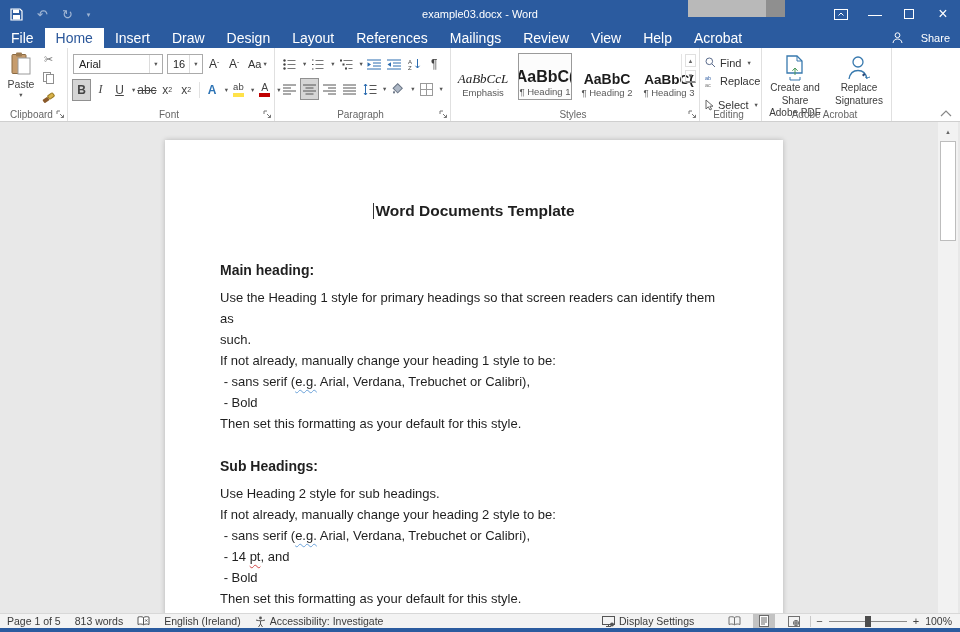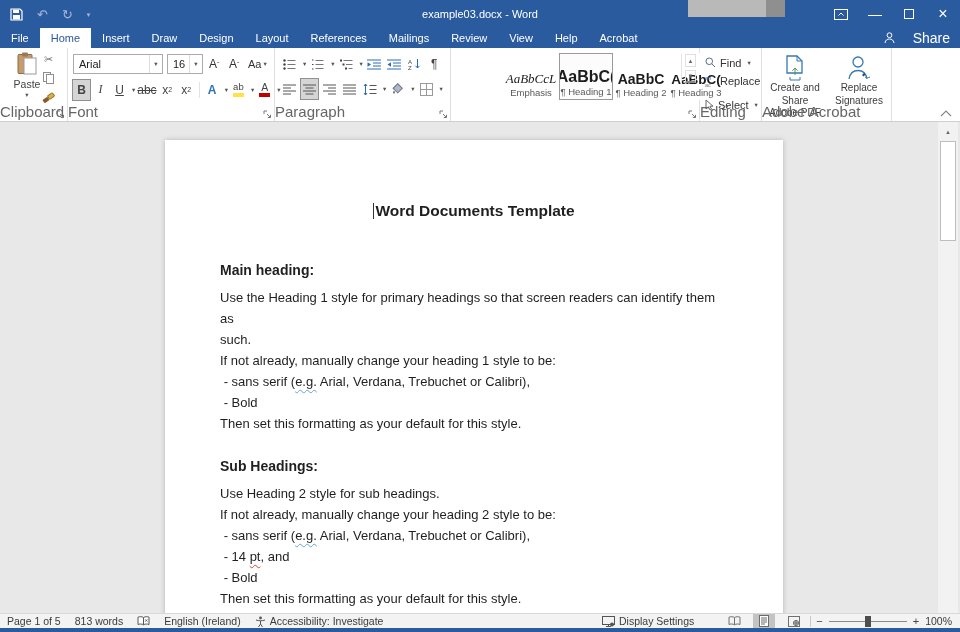--- a/index.html
+++ b/index.html
@@ -10,38 +10,38 @@
   .qat { position:absolute; left:10px; top:0; height:28px; display:flex; align-items:center; gap:14px; }
   .qat .dim { opacity:.55; }
   .qat span { font-size:13px; line-height:1; cursor:default; }
   .qat .caret { font-size:7px; }
   #win-title { position:absolute; left:0; right:0; top:0; height:28px; display:flex; align-items:center; justify-content:center; font-size:11px; color:#fff; pointer-events:none; }
   #redacted { position:absolute; left:688px; top:0; width:97px; height:17px; background:linear-gradient(90deg,#b9b9b9 0 80%,#8f8f8f 80%); }
   .winctl { position:absolute; right:0; top:0; height:28px; display:flex; }
   .winctl .wbtn { width:34px; height:28px; display:flex; align-items:center; justify-content:center; color:#fff; font-size:14px; }
 
   
-  #tabsrow { position:absolute; left:0; top:28px; width:960px; height:20px; background:#2b5b9f; display:flex; align-items:stretch; font-size:11px; color:#fff; }
+  #tabsrow { position:absolute; left:0; top:28px; width:960px; height:20px; background:#2b5b9f; display:flex; align-items:stretch; font-size:14px; color:#fff; }
   .tab { padding:0 11px; display:flex; align-items:center; cursor:default; }
   .tab.active { background:#fff; color:#2b579a; }
   #tellme { display:flex; align-items:center; gap:7px; margin-left:16px; }
-  #share { position:absolute; right:10px; top:28px; height:20px; display:flex; align-items:center; gap:18px; color:#fff; font-size:14px; }
+  #share { position:absolute; right:10px; top:28px; height:20px; display:flex; align-items:center; gap:18px; color:#fff; font-size:11px; }
 
   
   #ribbon { position:absolute; left:0; top:48px; width:960px; height:74px; background:#fff; border-bottom:1px solid #cfcfcf; font-size:11px; color:#444; }
   .grp { position:absolute; top:0; height:73px; border-right:1px solid #e0e0e0; }
-  .grp-label { position:absolute; bottom:1px; left:0; right:4px; text-align:left; font-size:15px; color:#666; }
+  .grp-label { position:absolute; bottom:1px; left:0; right:4px; text-align:center; font-size:10px; color:#666; }
   .launcher { position:absolute; right:2px; bottom:2px; }
   .caret-s { font-size:6.5px; color:#555; margin-left:2px; }
   .tbtn { display:inline-flex; align-items:center; justify-content:center; height:20px; min-width:17px; }
   .sel { background:#d5d5d5; outline:1px solid #909090; }
 
   
   #g-clip { left:0; width:68px; }
-  #paste { position:absolute; left:9px; top:4px; width:36px; height:58px; display:flex; flex-direction:column; align-items:center; }
+  #paste { position:absolute; left:3px; top:4px; width:36px; height:58px; display:flex; flex-direction:column; align-items:center; }
   #paste .plabel { font-size:10.5px; margin-top:2px; }
   #paste .caret-s { margin:1px 0 0; }
   .clipcol { position:absolute; left:42px; top:6px; display:flex; flex-direction:column; gap:7px; align-items:center; }
   .clipcol .g { font-size:11px; color:#777; line-height:1; }
 
   
   #g-font { left:68px; width:207px; }
   .combo { position:absolute; height:20px; border:1px solid #ababab; background:#fff; display:flex; align-items:center; font-size:11px; padding-left:5px; color:#222; }
   .combo .cc { margin-left:auto; border-left:1px solid #dcdcdc; width:13px; height:100%; display:flex; align-items:center; justify-content:center; font-size:6.5px; color:#555; }
   #font-name { left:5px; top:6px; width:90px;gap:36px; }
@@ -64,21 +64,21 @@
 
   
   #g-par { left:275px; width:176px; }
   .prow { position:absolute; left:6px; display:flex; align-items:center; gap:3px; }
   .prow1 { top:6px; }
   .prow2 { top:31px; }
   .pilcrow { font-size:12px; color:#444; }
 
   
   #g-sty { left:451px; width:249px; }
-  .stylecards { position:absolute; left:5px; top:5px; display:flex; gap:1px;margin-left:48px; }
+  .stylecards { position:absolute; left:5px; top:5px; display:flex; gap:8px; }
   .card { width:54px; height:47px; display:flex; flex-direction:column; align-items:center; justify-content:flex-end; overflow:hidden; background:#fff; padding-bottom:2px; }
   .card.selected { border:1px solid #9a9a9a; background:#fcfcfc; }
   .card .sample { white-space:nowrap; color:#1c1c1c; }
   .card .sname { font-size:9.5px; color:#595959; white-space:nowrap; }
   .s-emph { font-family:"Liberation Serif", serif; font-style:italic; font-size:13px; }
   .s-h1 { font-weight:bold; font-size:16px; }
   .s-h2 { font-weight:bold; font-size:14px; }
   .s-h3 { font-weight:bold; font-size:13.5px; }
   .styrail { position:absolute; right:3px; top:6px; width:15px; display:flex; flex-direction:column; gap:3px; border-left:1px solid #e4e4e4; padding-left:3px; }
   .styrail .rb { height:13px; display:flex; align-items:center; justify-content:center; font-size:6px; color:#666; border:1px solid #e0e0e0; }
@@ -396,20 +396,21 @@
       </div>
       <div class="card">
         <div class="sample s-h3">AaBbC(</div>
         <div class="sname">¶ Heading 3</div>
       </div>
     </div>
     <div class="styrail">
       <span class="rb">▲</span>
       <span class="rb" style="border-bottom:2px solid #888;">▼</span>
     </div>
+    <div class="grp-label">Styles</div>
     <span class="launcher">
       <svg width="9" height="9" viewBox="0 0 9 9">
           <path d="M1 1h3M1 1v3" stroke="#777" fill="none"></path>
           <path d="M4 4l3.5 3.5M7.5 4.8v2.7h-2.7" stroke="#777" fill="none"></path>
         </svg>
     </span>
   </div>
 
   <div class="grp" id="g-edit">
     <div class="edrow" style="top:7px;">

